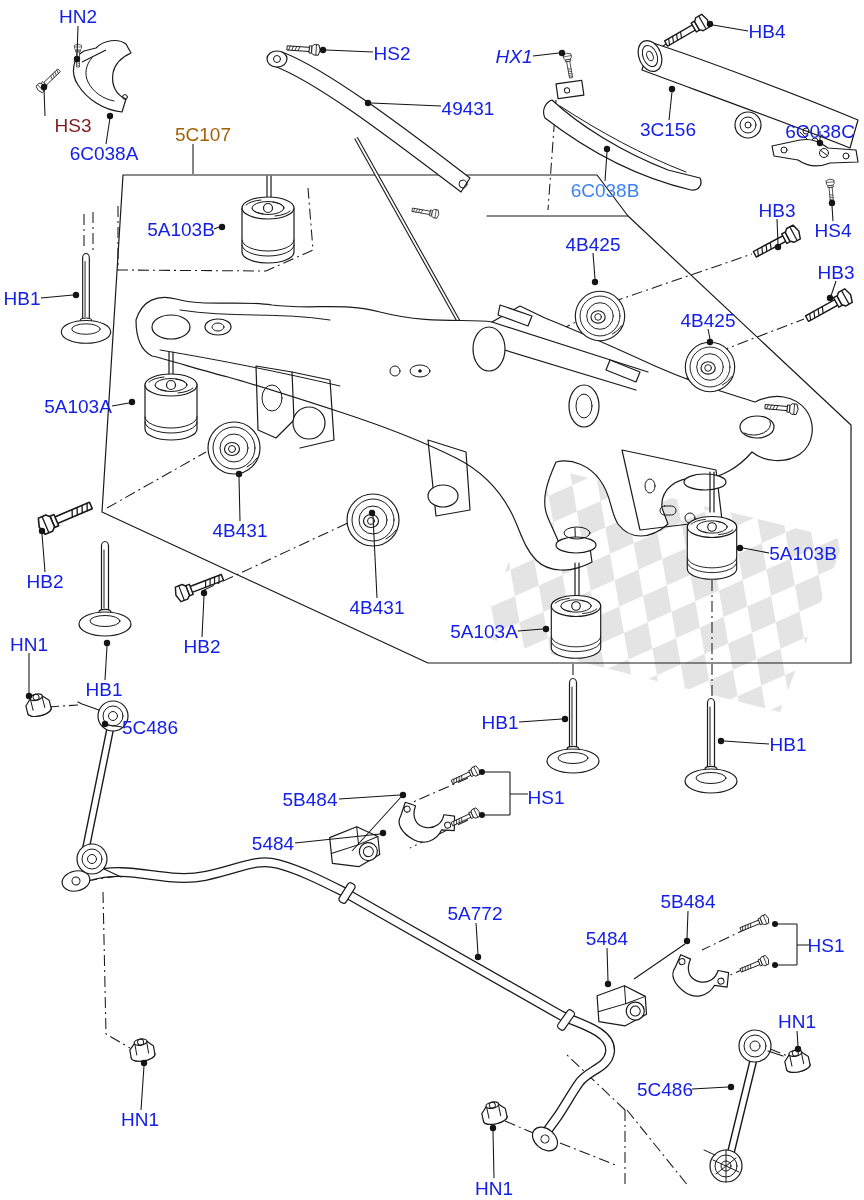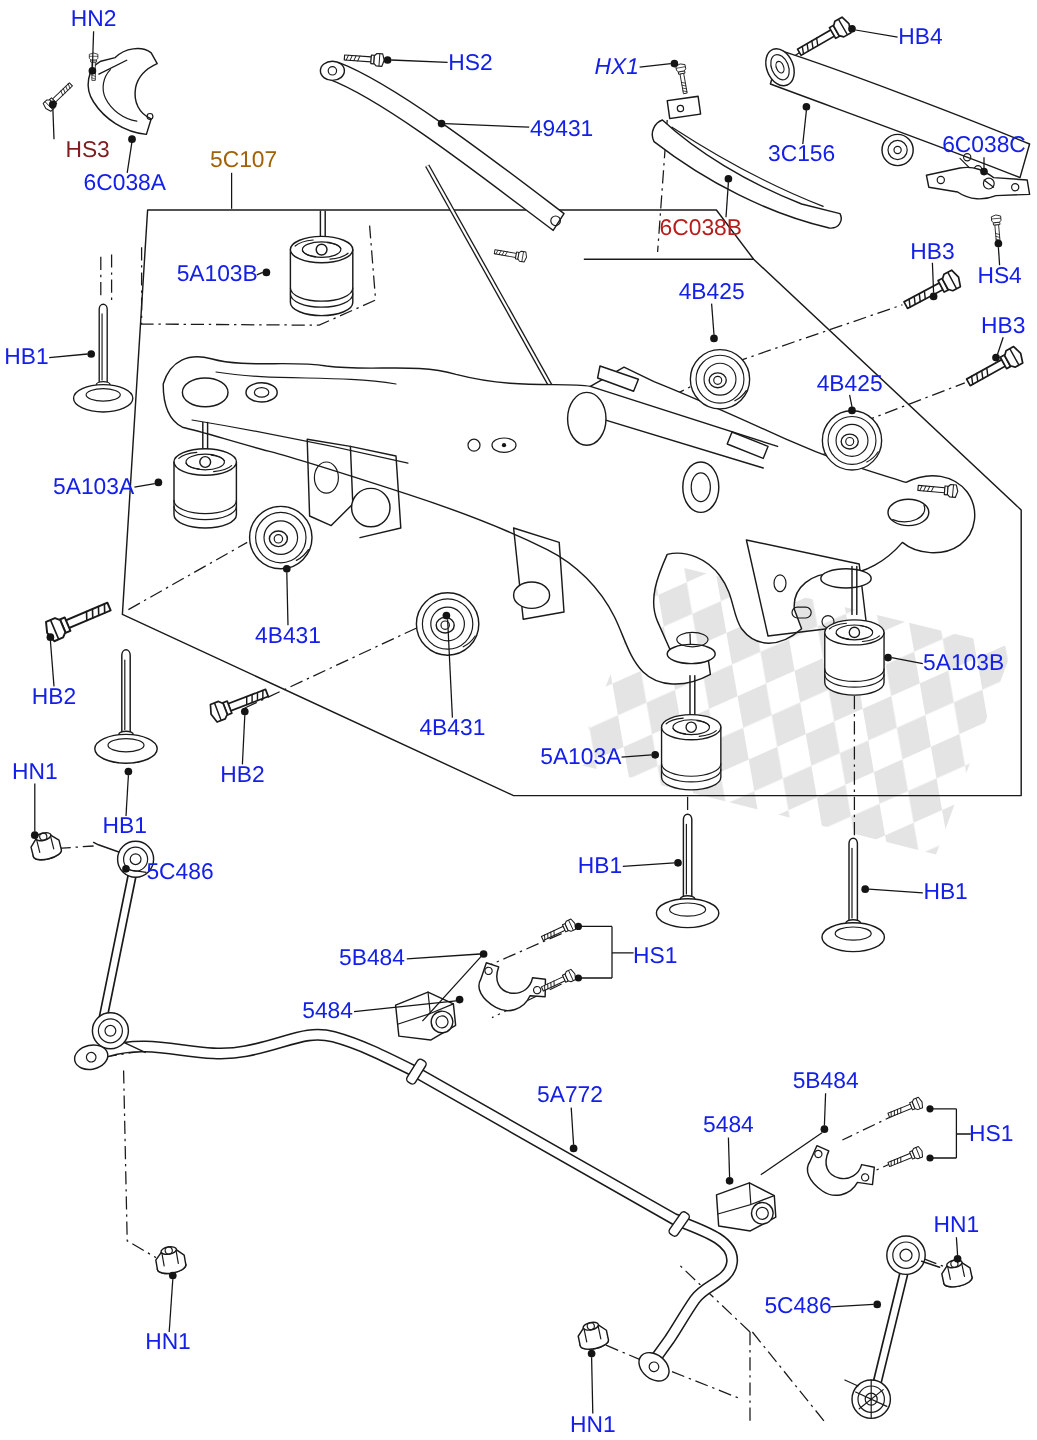--- a/index.html
+++ b/index.html
@@ -472,22 +472,22 @@
   <div id="labels">
       <div class="part-label" style="left: 78px; top: 16px; color: rgb(20, 32, 232);">HN2</div>
       <div class="part-label" style="left: 45px; top: 125px; color: #7f1d1d; margin-left: 28px;">HS3</div>
       <div class="part-label" style="left: 104px; top: 153px; color: rgb(20, 32, 232);">6C038A</div>
       <div class="part-label" style="left: 193px; top: 134px; color: #a16207; margin-left: 10px;">5C107</div>
       <div class="part-label" style="left: 392px; top: 53px; color: rgb(20, 32, 232);">HS2</div>
       <div class="part-label" style="left: 468px; top: 108px; color: rgb(20, 32, 232);">49431</div>
       <div class="part-label" style="left: 514px; top: 56px; color: rgb(20, 32, 232); font-style: italic;">HX1</div>
       <div class="part-label" style="left: 767px; top: 31px; color: rgb(20, 32, 232);">HB4</div>
       <div class="part-label" style="left: 668px; top: 129px; color: rgb(20, 32, 232);">3C156</div>
-      <div class="part-label" style="left: 820px; top: 121px; color: rgb(20, 32, 232);">6C038C</div>
-      <div class="part-label" style="left: 584px; top: 190px; color: #b91c1c;">6C038B</div>
+      <div class="part-label" style="left: 820px; top: 131px; color: rgb(20, 32, 232);">6C038C</div>
+      <div class="part-label" style="left: 605px; top: 190px; color: #3b82f6;">6C038B</div>
       <div class="part-label" style="left: 777px; top: 210px; color: rgb(20, 32, 232);">HB3</div>
       <div class="part-label" style="left: 833px; top: 230px; color: rgb(20, 32, 232);">HS4</div>
       <div class="part-label" style="left: 836px; top: 272px; color: rgb(20, 32, 232);">HB3</div>
       <div class="part-label" style="left: 593px; top: 244px; color: rgb(20, 32, 232);">4B425</div>
       <div class="part-label" style="left: 708px; top: 320px; color: rgb(20, 32, 232);">4B425</div>
       <div class="part-label" style="left: 181px; top: 229px; color: rgb(20, 32, 232);">5A103B</div>
       <div class="part-label" style="left: 803px; top: 553px; color: rgb(20, 32, 232);">5A103B</div>
       <div class="part-label" style="left: 78px; top: 406px; color: rgb(20, 32, 232);">5A103A</div>
       <div class="part-label" style="left: 484px; top: 631px; color: rgb(20, 32, 232);">5A103A</div>
       <div class="part-label" style="left: 240px; top: 530px; color: rgb(20, 32, 232);">4B431</div>

